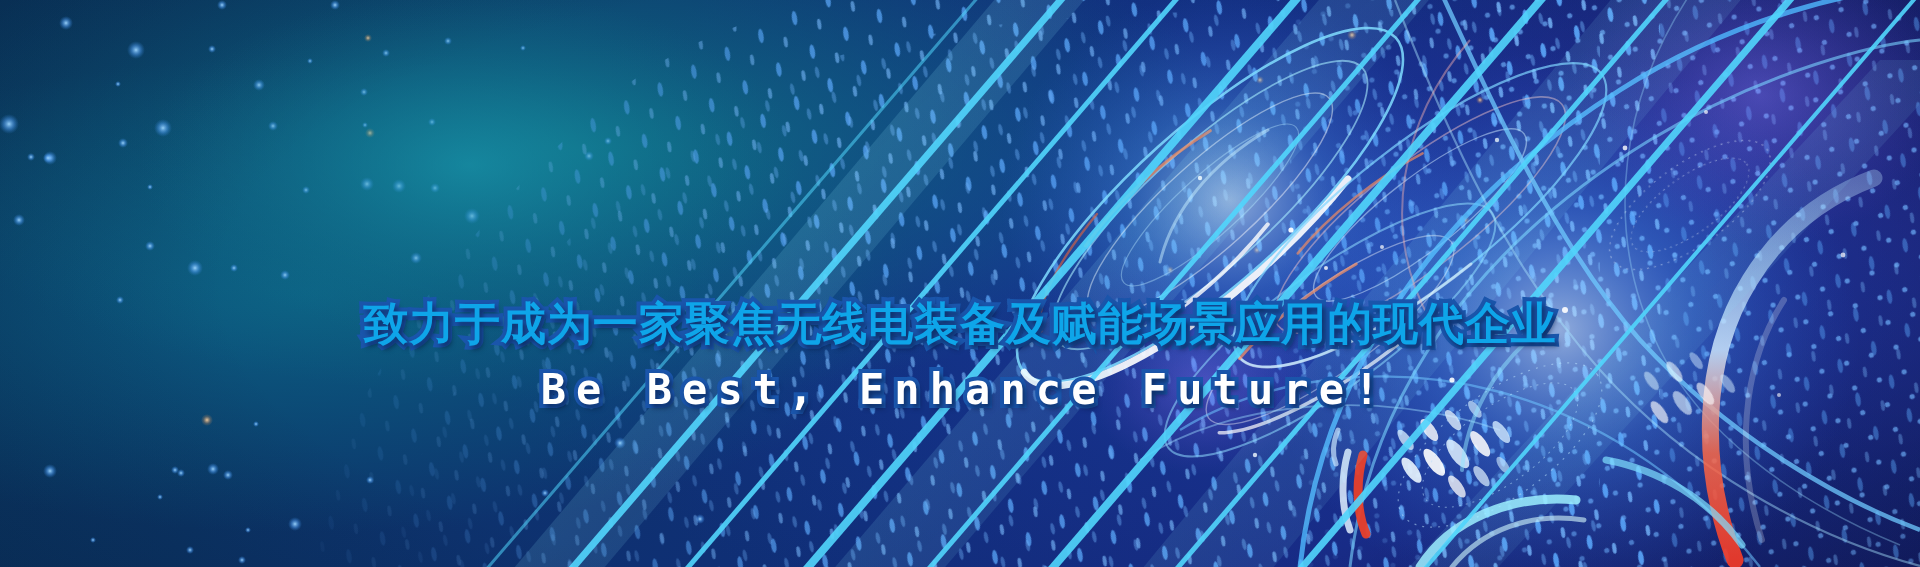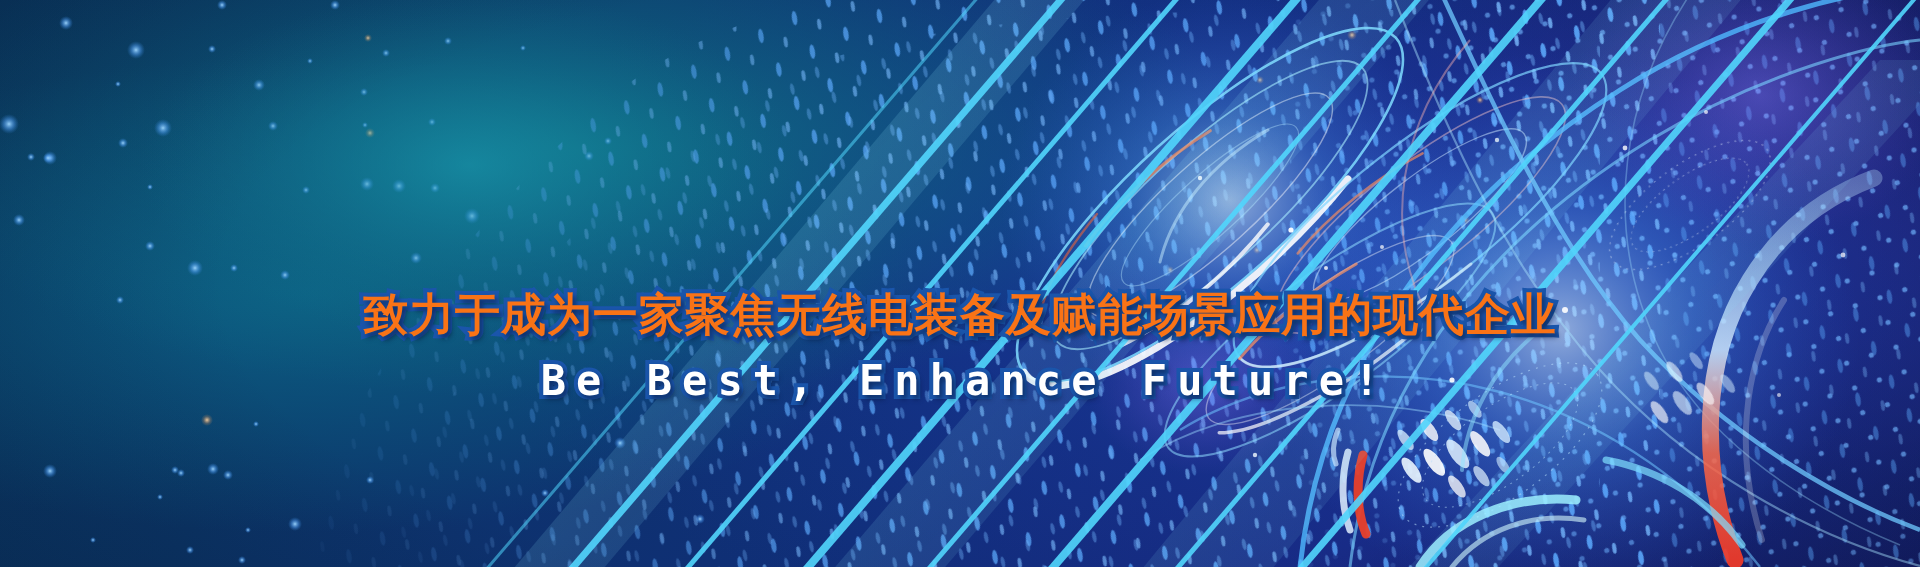--- a/index.html
+++ b/index.html
@@ -37,26 +37,26 @@
     left:0; right:0;
     top:286px;
     text-align:center;
     z-index:40;
   }
   #headline-cn{
     font-family:"DejaVu Sans","Liberation Sans",sans-serif;
     font-size:45px;
     font-weight:700;
     line-height:1.30;
-    color:#f97316;
+    color:#0ea5e9;
     letter-spacing:0.02em;
     -webkit-text-stroke:8px #1a55ab;
     paint-order:stroke fill;
     text-shadow:3px 4px 5px rgba(4,14,46,0.55);
-    margin:0;
+    margin:9px;
     white-space:nowrap;
   }
   #headline-en{
     font-family:"DejaVu Sans Mono","Liberation Mono",monospace;
     font-size:42px;
     font-weight:700;
     line-height:1.22;
     color:#ffffff;
     letter-spacing:0.24em;
     -webkit-text-stroke:8px #1a55ab;

